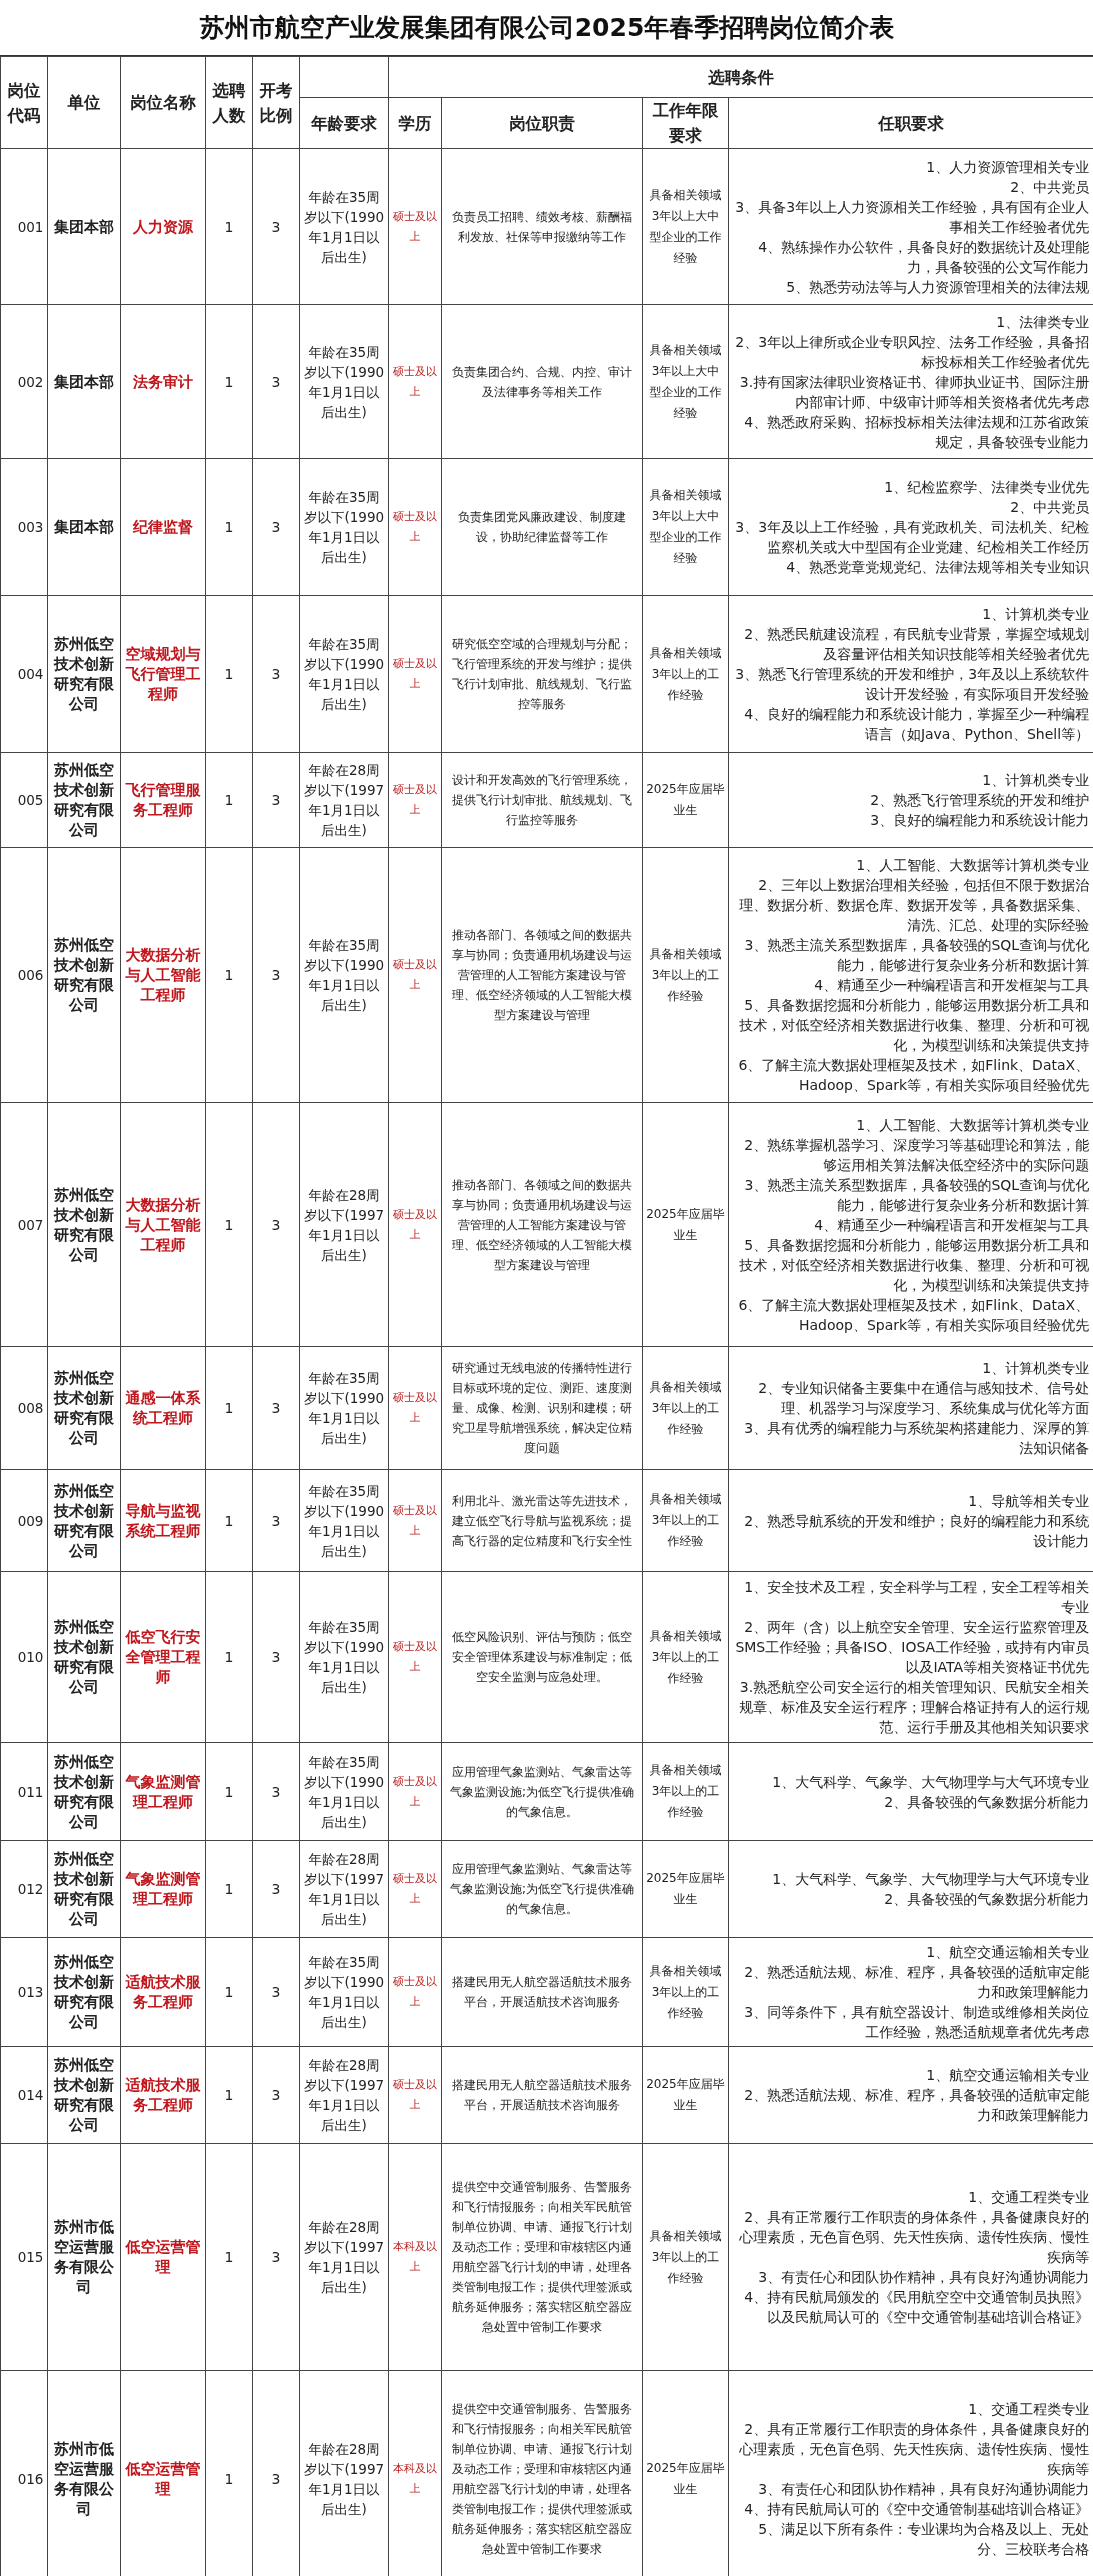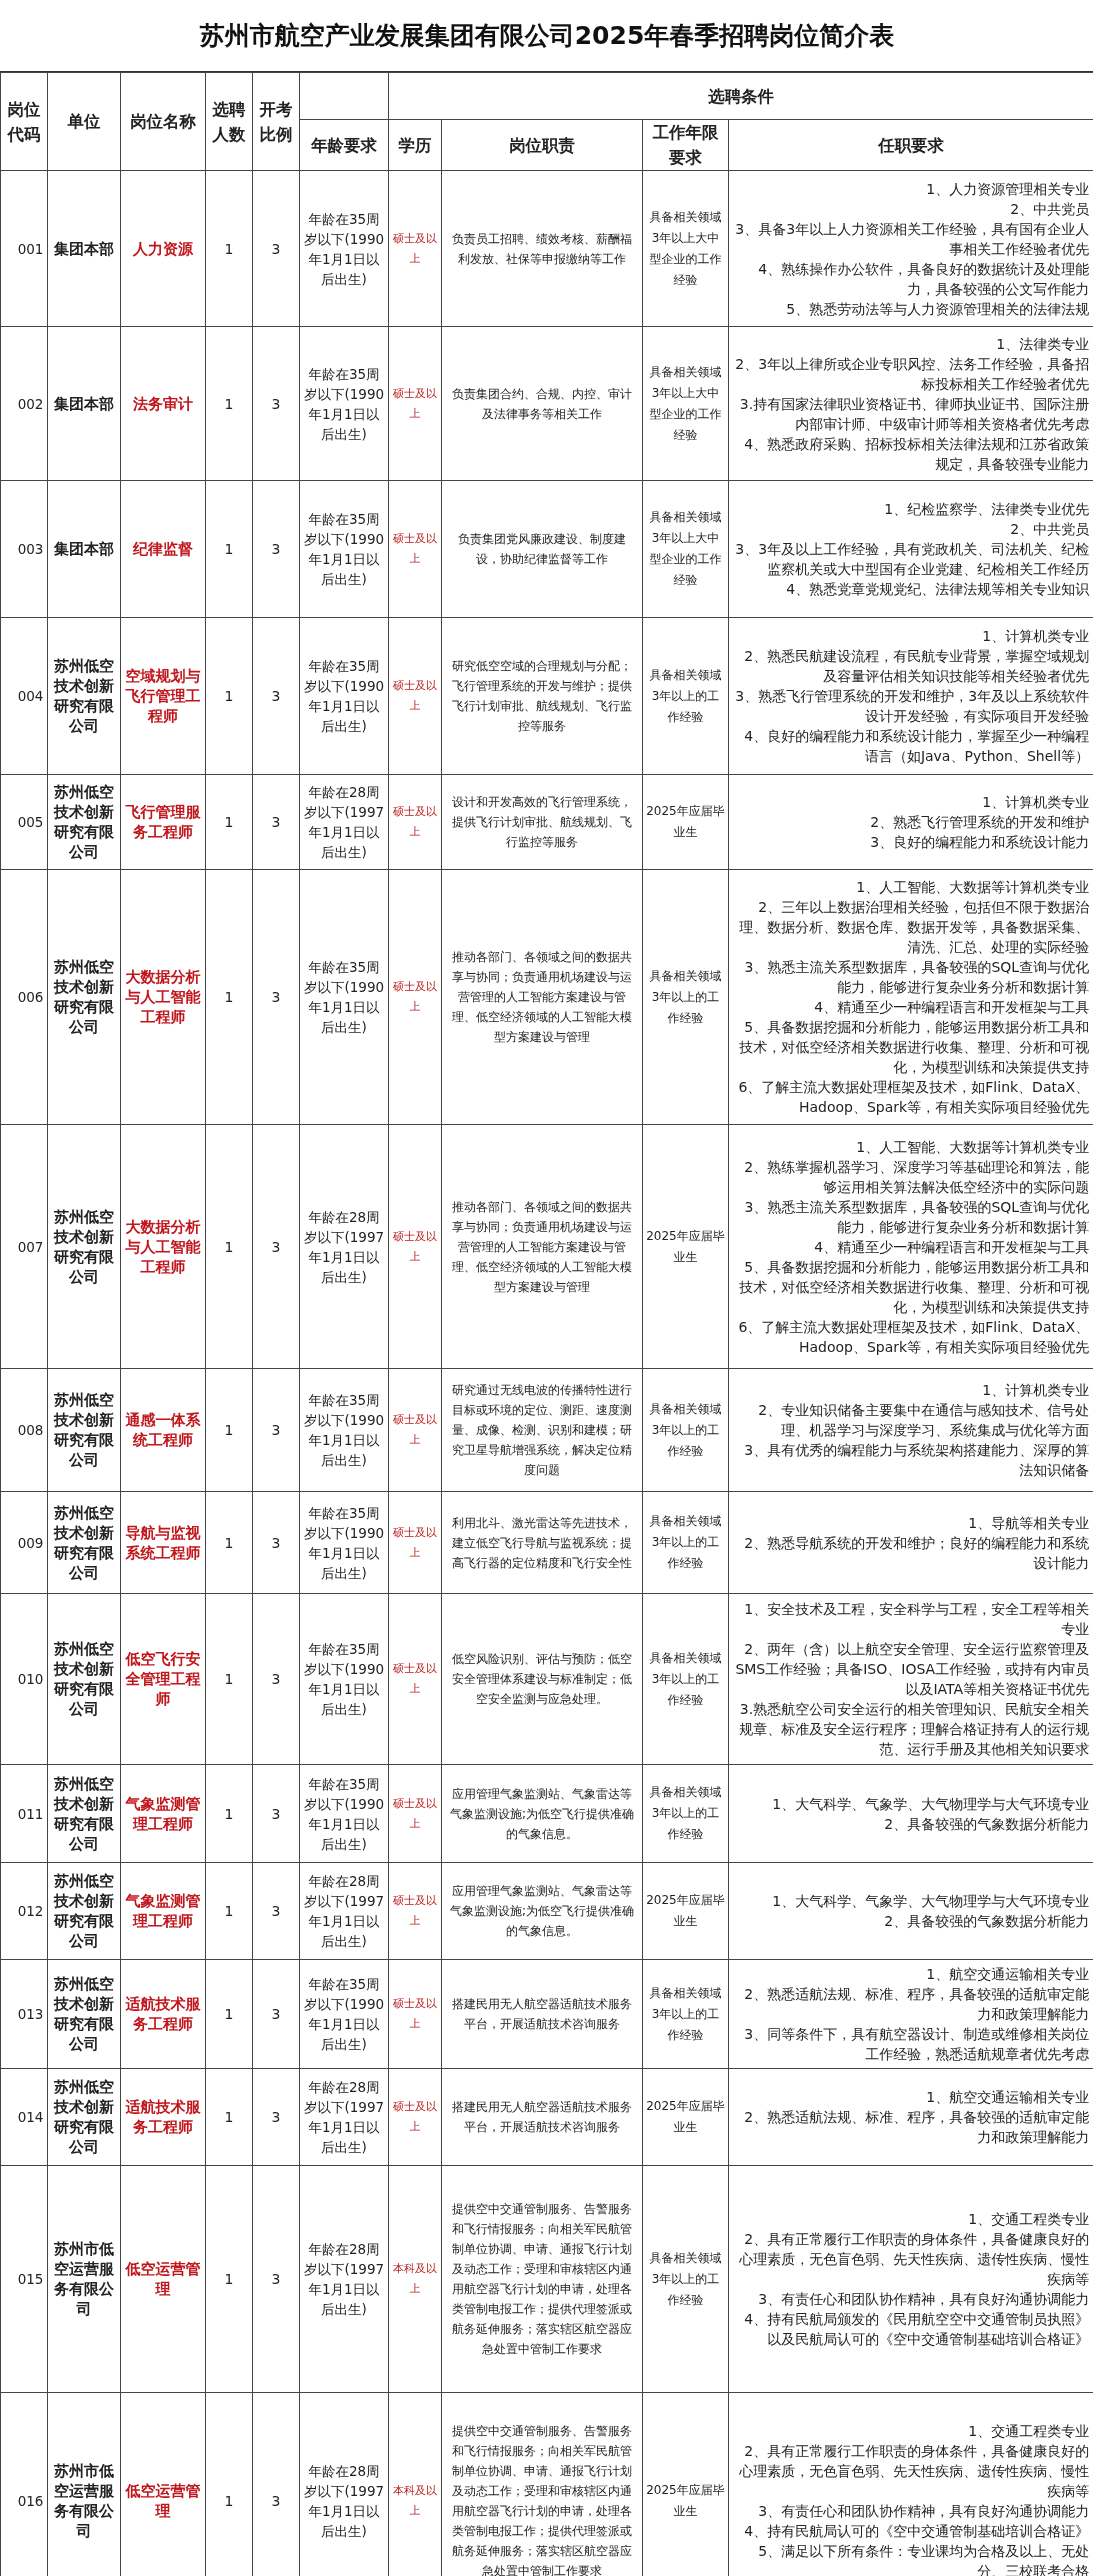--- a/index.html
+++ b/index.html
@@ -1,17 +1,17 @@
 <!DOCTYPE html>
 <html><head>
 <meta charset="utf-8">
 <style>
   html, body { margin: 0; padding: 0; background: #ffffff; }
   body { width: 1094px; height: 2576px; overflow: hidden; font-family: "DejaVu Sans", "Liberation Sans", sans-serif; color: #222; }
-  .title-bar { height: 72px; display: flex; align-items: center; justify-content: center; font-size: 25px; font-weight: bold; color: #111; letter-spacing: 0px; border-bottom: 1px solid #333; box-sizing: border-box; }
+  .title-bar { height: 56px; display: flex; align-items: center; justify-content: center; font-size: 25px; font-weight: bold; color: #111; letter-spacing: 0px; border-bottom: 1px solid #333; box-sizing: border-box; }
   table { border-collapse: collapse; table-layout: fixed; width: 1094px; }
   td, th { border: 1px solid #444; padding: 0 2.9px; box-sizing: border-box; vertical-align: middle; text-align: center; font-size: 14px; line-height: 20px; font-weight: normal; overflow: hidden; }
   th { font-weight: bold; font-size: 16.4px; line-height: 25px; }
   .code { font-size: 13.5px; padding-left: 16px; }
   .unit { font-weight: bold; font-size: 15px; line-height: 20px; text-align: center; }
   .pos { font-weight: bold; color: #c0161c; font-size: 15px; line-height: 20px; }
   .edu { color: #b91c1c; font-size: 11px; }
   .age { font-size: 13.5px; line-height: 20px; margin-top: 36px; }
   .duty { font-size: 12px; line-height: 20px; padding: 0 5.8px; }
   .exp { font-size: 12px; line-height: 21px; }
@@ -33,21 +33,21 @@
       <col style="width:85px">
       <col style="width:47px">
       <col style="width:47px">
     <col style="width:89px">
       <col style="width:53px">
       <col style="width:201px">
       <col style="width:86px">
       <col style="width:365px">
   </colgroup>
   <thead>
-    <tr style="height:47px">
+    <tr style="height:41px">
       <th rowspan="2">岗位代码</th>
       <th rowspan="2">单位</th>
       <th rowspan="2">岗位名称</th>
       <th rowspan="2">选聘人数</th>
       <th rowspan="2">开考比例</th>
       <th></th>
       <th colspan="4">选聘条件</th>
     </tr>
     <tr style="height:43px">
       <th>年龄要求</th>

